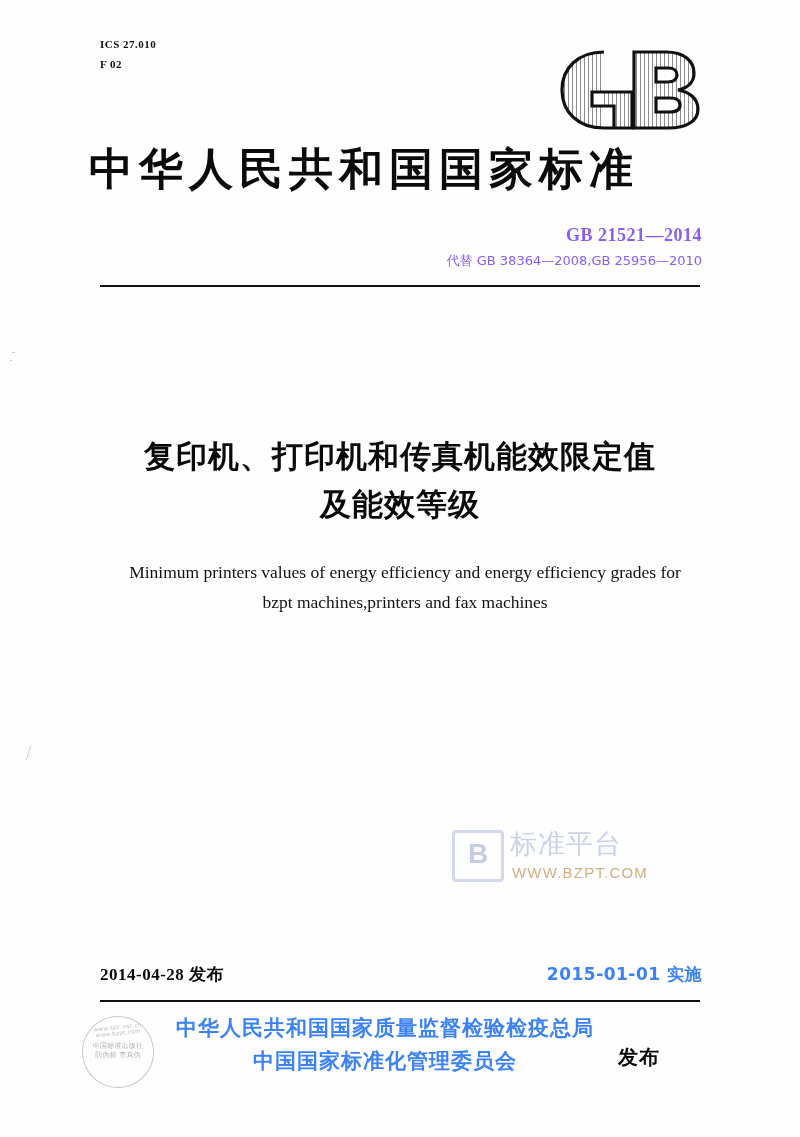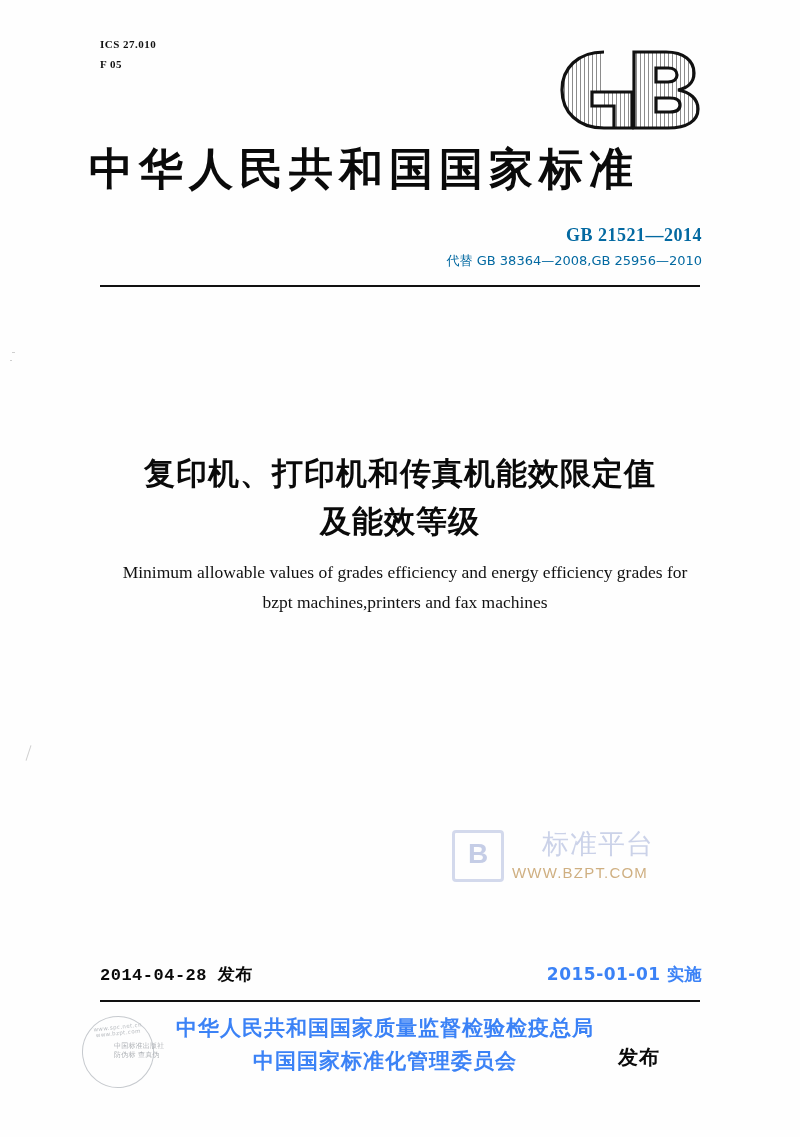--- a/index.html
+++ b/index.html
@@ -59,21 +59,21 @@
     letter-spacing: 6px;
     color: #0a0a0a;
   }
 
   
   .std-no {
     position: absolute;
     right: 98px;
     top: 225px;
     text-align: right;
-    color: #0369a1;
+    color: #8b5cf6;
   }
   .std-no .main-no {
     font-family: "Liberation Serif", serif;
     font-weight: bold;
     font-size: 18px;
     letter-spacing: 0.5px;
   }
   .std-no .replace-no {
     margin-top: 6px;
     font-family: "DejaVu Sans", sans-serif;
@@ -97,21 +97,20 @@
     left: 100px;
     top: 432px;
     width: 600px;
     text-align: center;
     font-family: "DejaVu Sans", sans-serif;
     font-weight: bold;
     font-size: 31px;
     line-height: 48px;
     letter-spacing: 1px;
     color: #0a0a0a;
-    margin-top: 17px;
   }
 
   
   .doc-title-en {
     position: absolute;
     left: 100px;
     top: 557px;
     width: 610px;
     text-align: center;
     font-family: "Liberation Serif", serif;
@@ -142,37 +141,36 @@
     line-height: 42px;
     text-align: center;
   }
   .wm-text {
     position: absolute;
     left: 58px; top: 0px;
     font-family: "DejaVu Sans", sans-serif;
     font-size: 27px;
     color: #9aa8d4;
     letter-spacing: 1px;
-    margin-left: 32px;
   }
   .wm-url {
     position: absolute;
     left: 60px; top: 38px;
     font-family: "Liberation Sans", sans-serif;
     font-size: 15px;
     color: #a16207;
     letter-spacing: 1.2px;
   }
 
   
   .date-issue {
     position: absolute;
     left: 100px;
     top: 963px;
-    font-family: Liberation Mono, monospace;
+    font-family: Liberation Serif, serif;
     font-weight: bold;
     font-size: 17px;
     color: #0a0a0a;
     letter-spacing: 0.5px;
   }
   .date-impl {
     position: absolute;
     right: 98px;
     top: 963px;
     font-family: "DejaVu Sans", sans-serif;
@@ -228,27 +226,26 @@
     position: absolute;
     inset: 0;
     border: 1px solid #9aa0a8;
     border-radius: 50%;
     transform: rotate(-8deg);
   }
   .seal-txt {
     position: absolute;
     left: 0; top: 26px;
     width: 72px;
-    text-align: left;
+    text-align: center;
     font-family: "DejaVu Sans", sans-serif;
     font-size: 7px;
     color: #6d737b;
     line-height: 9px;
     letter-spacing: 0.2px;
-    padding-left: 32px;
   }
   .seal-arc {
     position: absolute;
     left: 6px; top: 8px;
     width: 60px;
     text-align: center;
     font-family: "DejaVu Sans", sans-serif;
     font-size: 5.5px;
     color: #7c828a;
     transform: rotate(-6deg);
@@ -265,21 +262,21 @@
 <body>
 
 <div class="page">
 
   <div class="scan-mark" style="left:12px;top:352px;width:3px;height:1px;"></div>
   <div class="scan-mark" style="left:10px;top:360px;width:2px;height:1px;"></div>
   <div class="scan-mark" style="left:28px;top:745px;width:1px;height:16px;transform:rotate(18deg);"></div>
 
   <div class="ics-block">
     <div>ICS 27.010</div>
-    <div>F 05</div>
+    <div>F 02</div>
   </div>
 
   <div class="gb-logo">
     <svg width="160" height="100" viewBox="0 0 160 100" xmlns="http://www.w3.org/2000/svg">
       <defs>
         <pattern id="hatch" width="4" height="4" patternUnits="userSpaceOnUse" patternTransform="rotate(0)">
           <rect width="4" height="4" fill="#ffffff"></rect>
           <line x1="0" y1="0" x2="0" y2="4" stroke="#5b5b5b" stroke-width="1.4"></line>
         </pattern>
       </defs>
@@ -313,21 +310,21 @@
   </div>
 
   <div class="rule"></div>
 
   <div class="doc-title">
     <div>复印机、打印机和传真机能效限定值</div>
     <div>及能效等级</div>
   </div>
 
   <div class="doc-title-en">
-    <div>Minimum allowable values of grades efficiency and energy efficiency grades for</div>
+    <div>Minimum printers values of energy efficiency and energy efficiency grades for</div>
     <div>bzpt machines,printers and fax machines</div>
   </div>
 
   <div class="watermark">
     <div class="wm-badge">B</div>
     <div class="wm-text">标准平台</div>
     <div class="wm-url">WWW.BZPT.COM</div>
   </div>
 
   <div class="date-issue">2014-04-28 发布</div>

